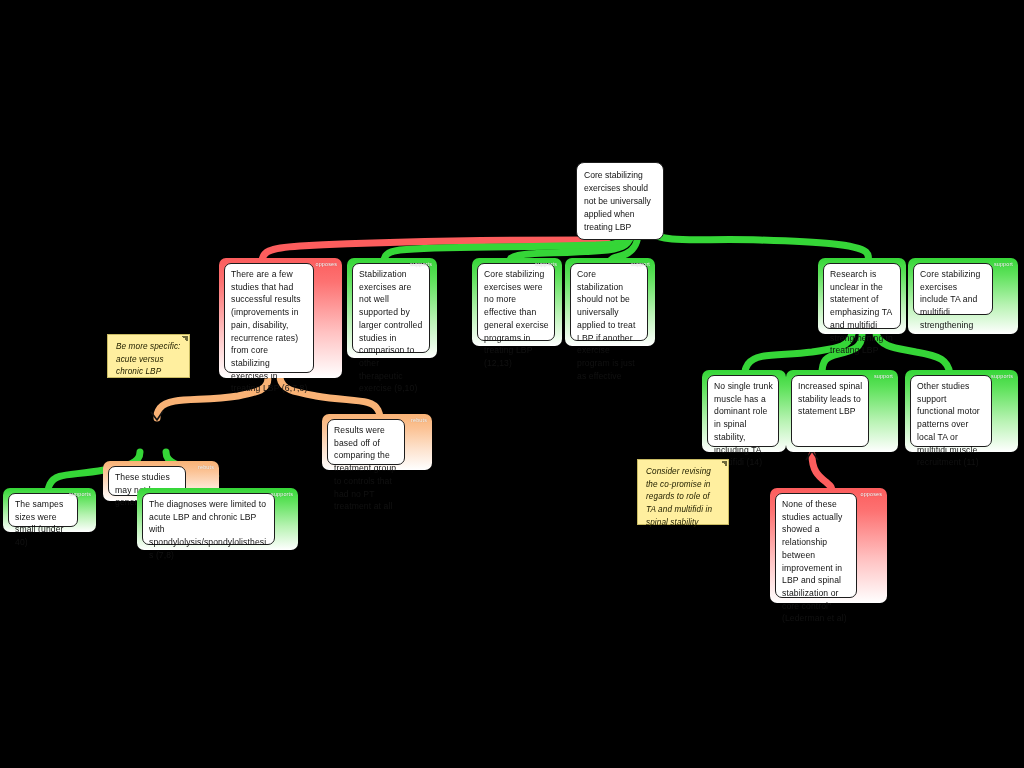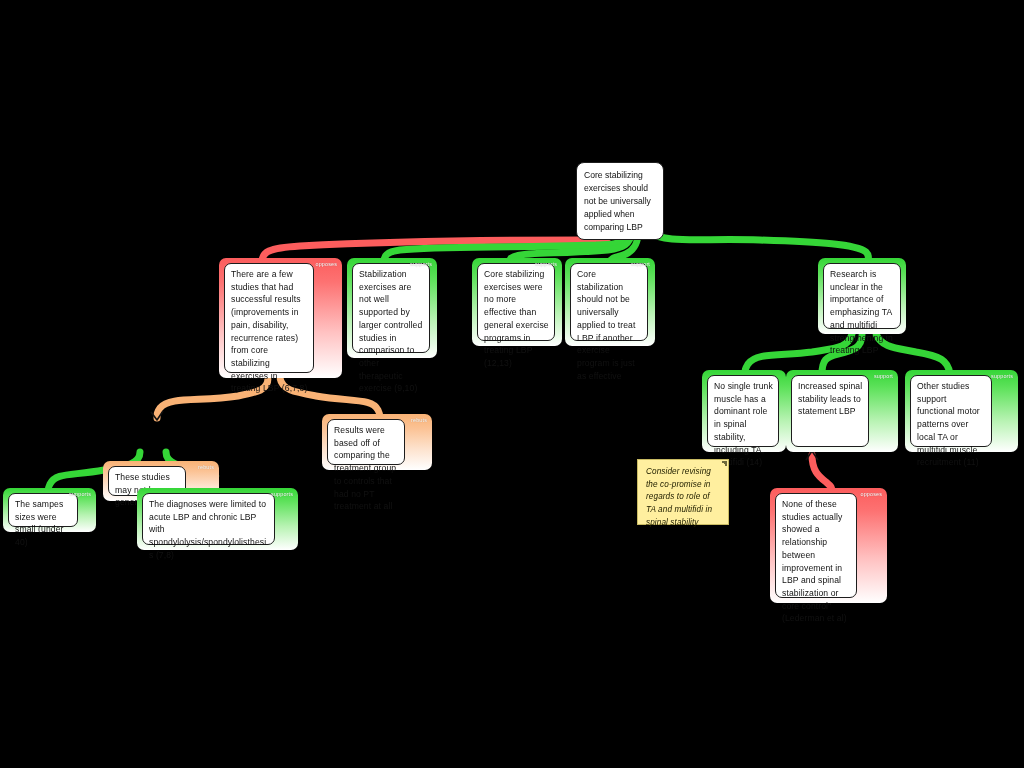--- a/index.html
+++ b/index.html
@@ -64,21 +64,21 @@
 
     <path d="M 268 378 C 268 390 258 392 238 396 C 200 402 170 396 160 408 C 157 412 157 414 157 418" fill="none" stroke="#f9b275" stroke-width="7" stroke-linecap="round"></path>
     <path d="M 151 412 L 157 420 L 163 411" fill="none" stroke="#111" stroke-width="1.6" stroke-linejoin="round"></path>
     <path d="M 280 378 C 282 390 294 392 316 396 C 352 402 372 398 378 410 C 380 414 380 414 380 418" fill="none" stroke="#f9b275" stroke-width="7" stroke-linecap="round"></path>
 
     <path d="M 140 452 C 140 464 126 466 104 470 C 72 476 56 472 50 484 C 48 488 48 488 48 492" fill="none" stroke="#35d637" stroke-width="7" stroke-linecap="round"></path>
     <path d="M 166 452 C 166 464 180 466 202 470 C 226 475 212 478 208 488 C 206 492 206 490 206 492" fill="none" stroke="#35d637" stroke-width="7" stroke-linecap="round"></path>
   </svg>
 
   <div class="root" style="left:576px;top:162px;width:88px;">
-    <span>Core stabilizing exercises should not be universally applied when comparing LBP</span>
+    <span>Core stabilizing exercises should not be universally applied when treating LBP</span>
   </div>
 
   <div class="node f-red" style="left:219px;top:258px;width:123px;height:120px;">
     <span class="reltag">opposes</span>
     <div class="inner" style="width:90px;height:110px;">
       <span>There are a few studies that had successful results (improvements in pain, disability, recurrence rates) from core stabilizing exercises in treating LBP (6,7,8)</span>
     </div>
   </div>
 
   <div class="node f-green" style="left:347px;top:258px;width:90px;height:100px;">
@@ -97,24 +97,30 @@
 
   <div class="node f-green" style="left:565px;top:258px;width:90px;height:88px;">
     <span class="reltag">support</span>
     <div class="inner" style="width:78px;height:78px;">
       <span>Core stabilization should not be universally applied to treat LBP if another exercise program is just as effective</span>
     </div>
   </div>
 
   <div class="node f-green" style="left:818px;top:258px;width:88px;height:76px;">
     <div class="inner" style="width:78px;height:66px;">
-      <span>Research is unclear in the importance of emphasizing TA and multifidi strengthening in treating LBP</span>
+      <span>Research is unclear in the statement of emphasizing TA and multifidi strengthening in treating LBP</span>
     </div>
   </div>
 
+  <div class="node f-green" style="left:908px;top:258px;width:110px;height:76px;">
+    <span class="reltag">support</span>
+    <div class="inner" style="width:80px;height:52px;">
+      <span>Core stabilizing exercises include TA and multifidi strengthening</span>
+    </div>
+  </div>
 
   <div class="node f-green" style="left:702px;top:370px;width:84px;height:82px;">
     <div class="inner" style="width:72px;height:72px;">
       <span>No single trunk muscle has a dominant role in spinal stability, including TA, multifidi (14)</span>
     </div>
   </div>
 
   <div class="node f-green" style="left:786px;top:370px;width:112px;height:82px;">
     <span class="reltag">support</span>
     <div class="inner" style="width:78px;height:72px;">
@@ -157,20 +163,24 @@
     </div>
   </div>
 
   <div class="node f-green" style="left:137px;top:488px;width:161px;height:62px;">
     <span class="reltag">supports</span>
     <div class="inner" style="width:133px;height:52px;">
       <span>The diagnoses were limited to acute LBP and chronic LBP with spondylolysis/spondylolisthesis (7,8)</span>
     </div>
   </div>
 
+  <div class="sticky" style="left:107px;top:334px;width:83px;height:44px;">
+    <span class="fold"></span>
+    <span>Be more specific: acute versus chronic LBP</span>
+  </div>
 
 
   <div class="sticky" style="left:637px;top:459px;width:92px;height:66px;">
     <span class="fold"></span>
     <span>Consider revising the co-promise in regards to role of TA and multifidi in spinal stability</span>
   </div>
 
 
 </div>
 

